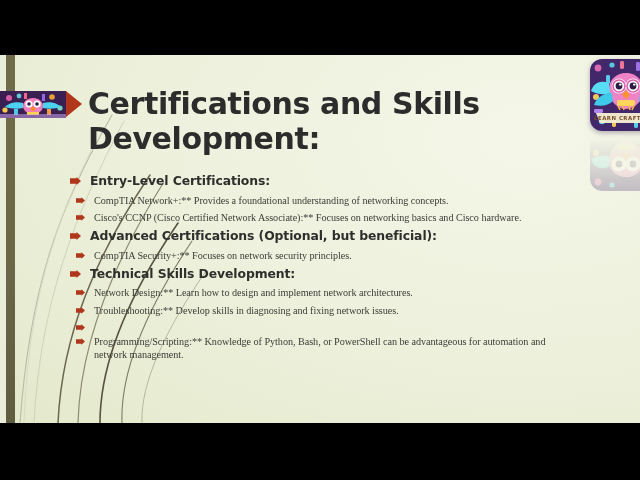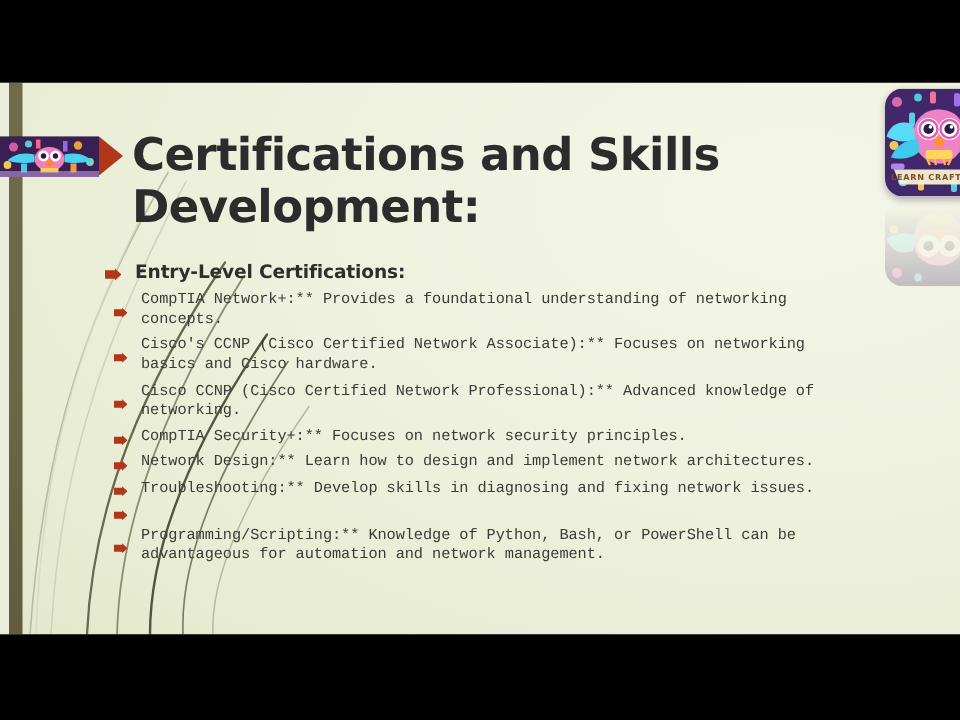--- a/index.html
+++ b/index.html
@@ -150,21 +150,21 @@
   
   .content {
     position: absolute;
     left: 60px;
     top: 118px;
     width: 560px;
     z-index: 9;
   }
   .row {
     display: flex;
-    align-items: center;
+    align-items: flex-start;
   }
   .bullet {
     flex: 0 0 auto;
     position: relative;
     margin-top: 4px;
   }
   .bullet svg { display: block; }
 
   .row.level1 { margin-bottom: 5px; }
   .row.level1 .bullet { margin-left: 10px; margin-right: 9px; margin-top: 4px; }
@@ -173,21 +173,21 @@
     font-size: 12.4px;
     font-weight: 700;
     color: #2e2e2c;
     letter-spacing: -0.1px;
     line-height: 1.25;
   }
 
   .row.level2 { margin-bottom: 4px; }
   .row.level2 .bullet { margin-left: 16px; margin-right: 9px; margin-top: 3px; }
   .row.level2 .txt {
-    font-family: Liberation Mono, monospace;
+    font-family: Liberation Serif, serif;
     font-size: 10.2px;
     font-weight: 400;
     color: #3b3b37;
     letter-spacing: -0.05px;
     line-height: 1.3;
     max-width: 480px;
   }
 </style>
 </head>
 <body>
@@ -338,35 +338,43 @@
           <span class="txt">CompTIA Network+:** Provides a foundational understanding of networking concepts.</span>
         </div>
         <div class="row level2">
           <span class="bullet">
             <svg width="9" height="7" viewBox="0 0 11 8">
               <path d="M0 1.2 L6.6 1.2 L6.6 0 L11 4 L6.6 8 L6.6 6.8 L0 6.8 Z" fill="#B0371B"></path>
             </svg>
           </span>
           <span class="txt">Cisco's CCNP (Cisco Certified Network Associate):** Focuses on networking basics and Cisco hardware.</span>
         </div>
-        <div class="row level2">
-          <span class="bullet">
-            <svg width="9" height="7" viewBox="0 0 11 8">
-              <path d="M0 1.2 L6.6 1.2 L6.6 0 L11 4 L6.6 8 L6.6 6.8 L0 6.8 Z" fill="#B0371B"></path>
-            </svg>
-          </span>
-          <span class="txt">Cisco CCNP (Cisco Certified Network Professional):** Advanced knowledge of networking.</span>
+        <div class="row level1">
+          <span class="bullet">
+            <svg width="11" height="8" viewBox="0 0 11 8">
+              <path d="M0 1.2 L6.6 1.2 L6.6 0 L11 4 L6.6 8 L6.6 6.8 L0 6.8 Z" fill="#B0371B"></path>
+            </svg>
+          </span>
+          <span class="txt">Advanced Certifications (Optional, but beneficial):</span>
         </div>
         <div class="row level2">
           <span class="bullet">
             <svg width="9" height="7" viewBox="0 0 11 8">
               <path d="M0 1.2 L6.6 1.2 L6.6 0 L11 4 L6.6 8 L6.6 6.8 L0 6.8 Z" fill="#B0371B"></path>
             </svg>
           </span>
           <span class="txt">CompTIA Security+:** Focuses on network security principles.</span>
+        </div>
+        <div class="row level1">
+          <span class="bullet">
+            <svg width="11" height="8" viewBox="0 0 11 8">
+              <path d="M0 1.2 L6.6 1.2 L6.6 0 L11 4 L6.6 8 L6.6 6.8 L0 6.8 Z" fill="#B0371B"></path>
+            </svg>
+          </span>
+          <span class="txt">Technical Skills Development:</span>
         </div>
         <div class="row level2">
           <span class="bullet">
             <svg width="9" height="7" viewBox="0 0 11 8">
               <path d="M0 1.2 L6.6 1.2 L6.6 0 L11 4 L6.6 8 L6.6 6.8 L0 6.8 Z" fill="#B0371B"></path>
             </svg>
           </span>
           <span class="txt">Network Design:** Learn how to design and implement network architectures.</span>
         </div>
         <div class="row level2">

